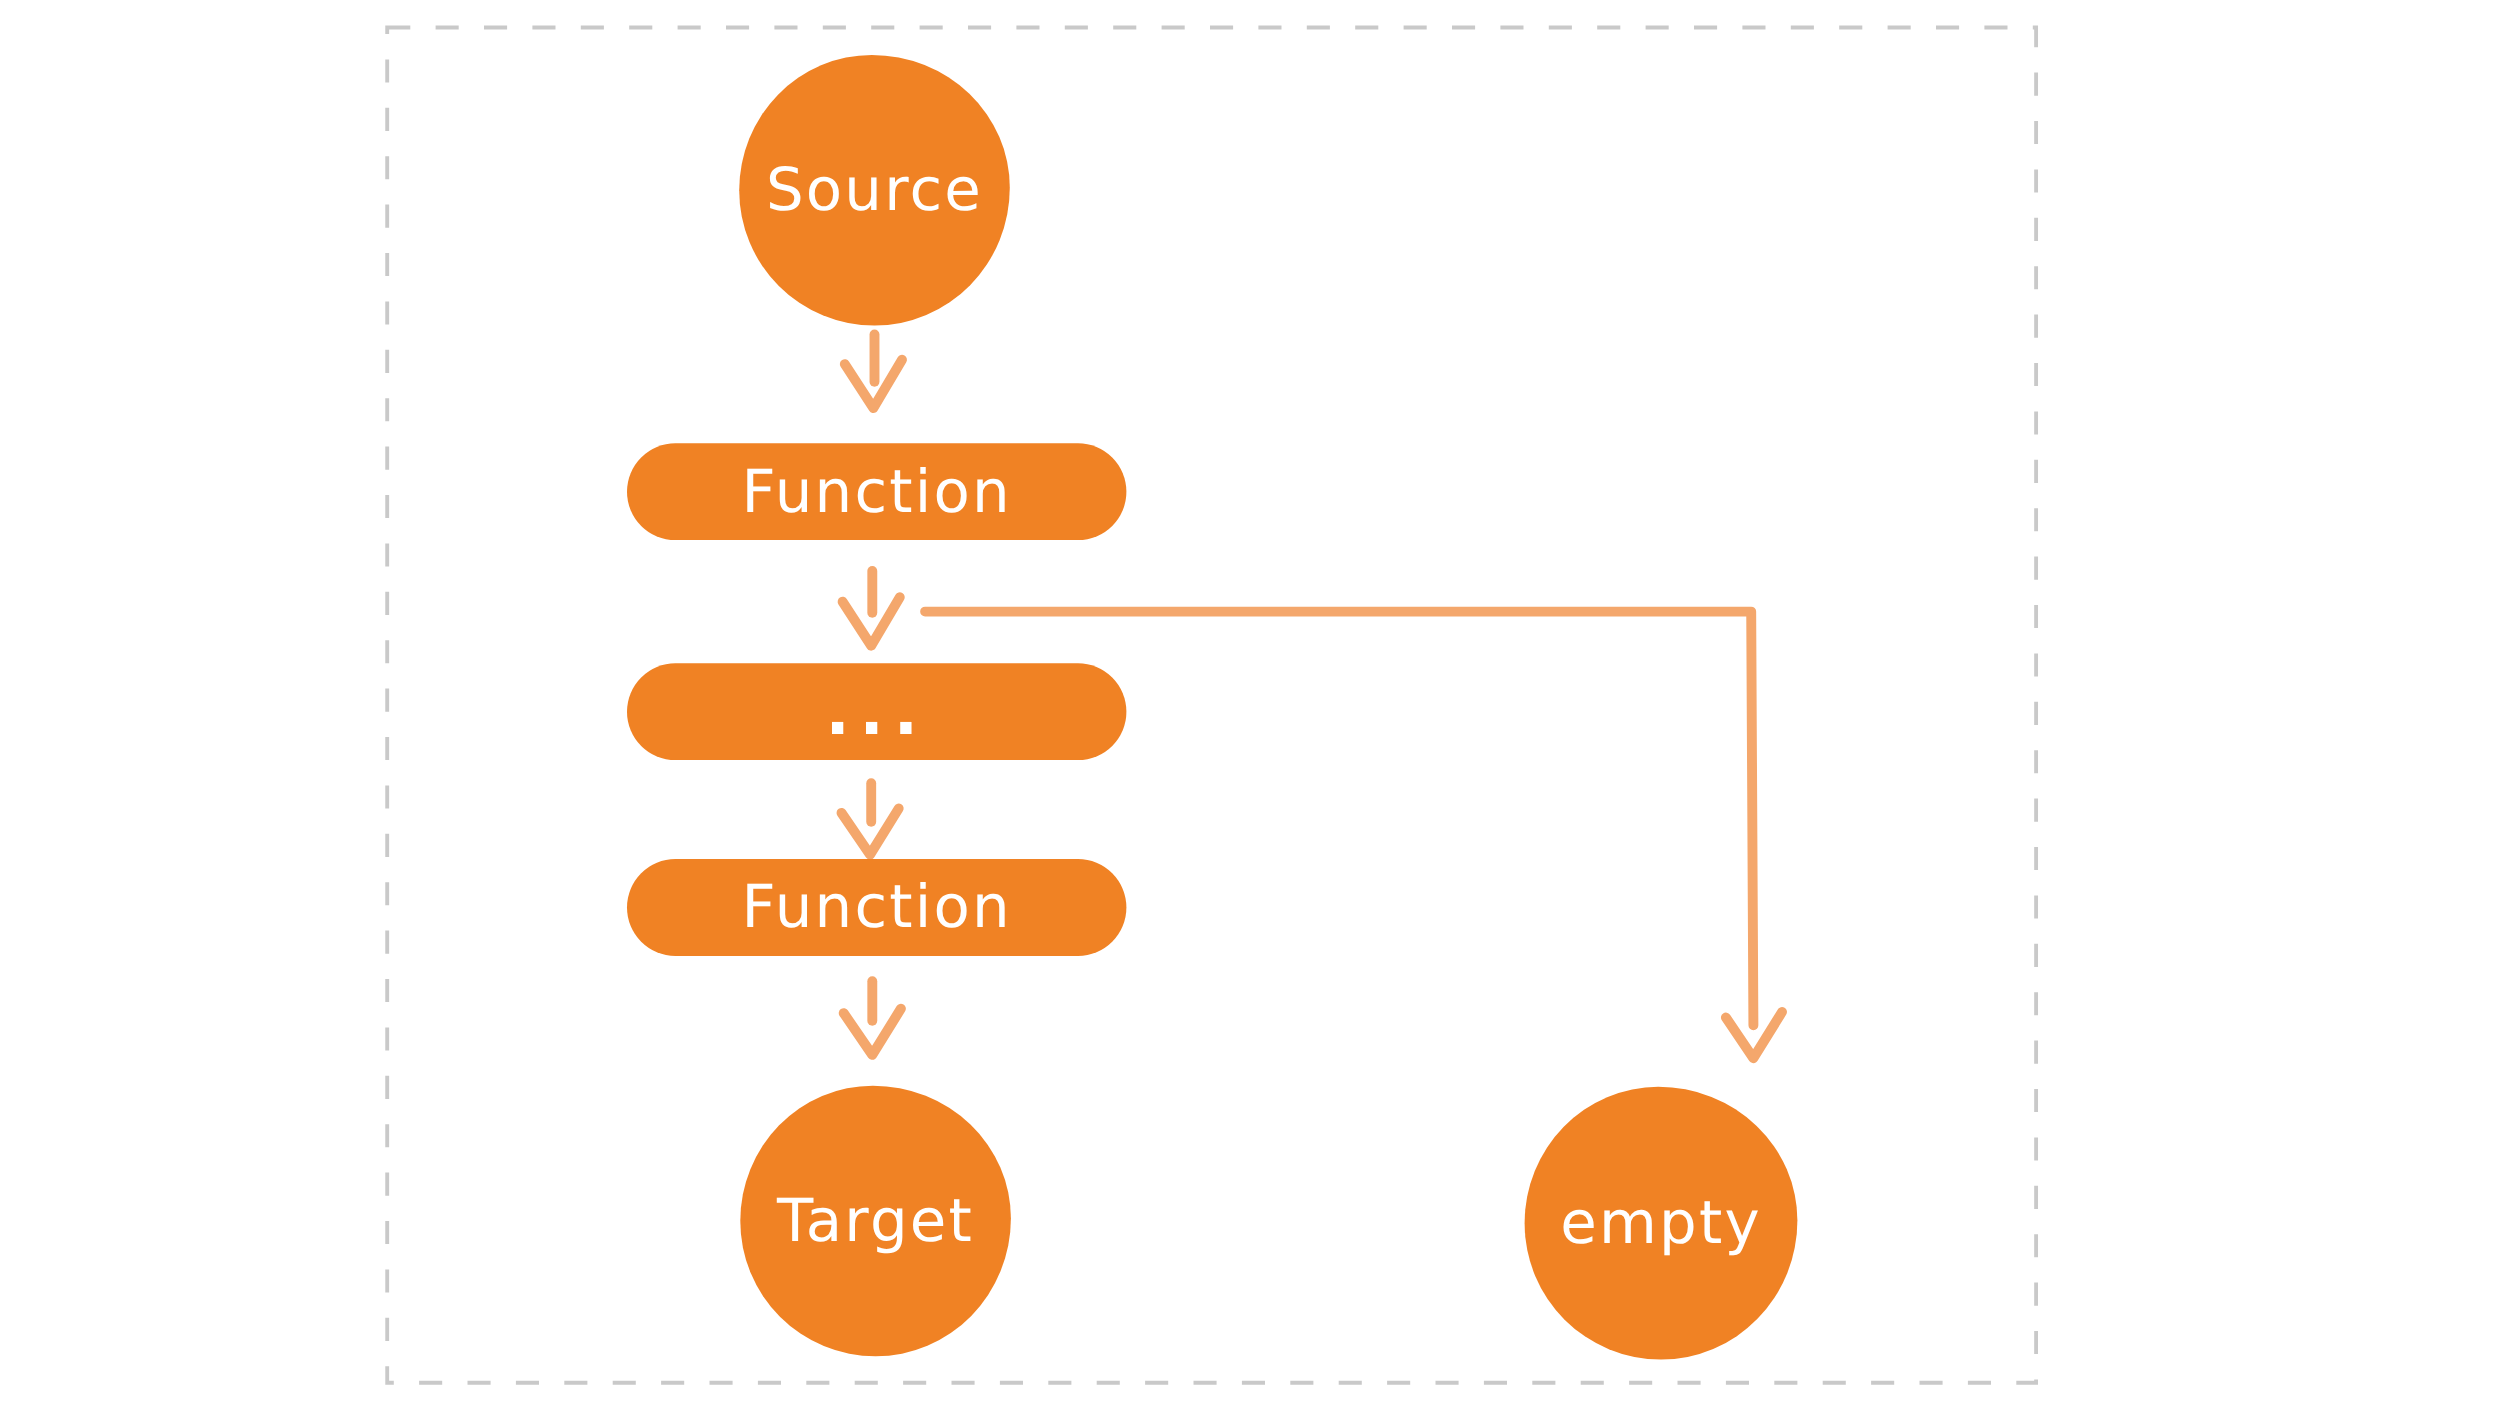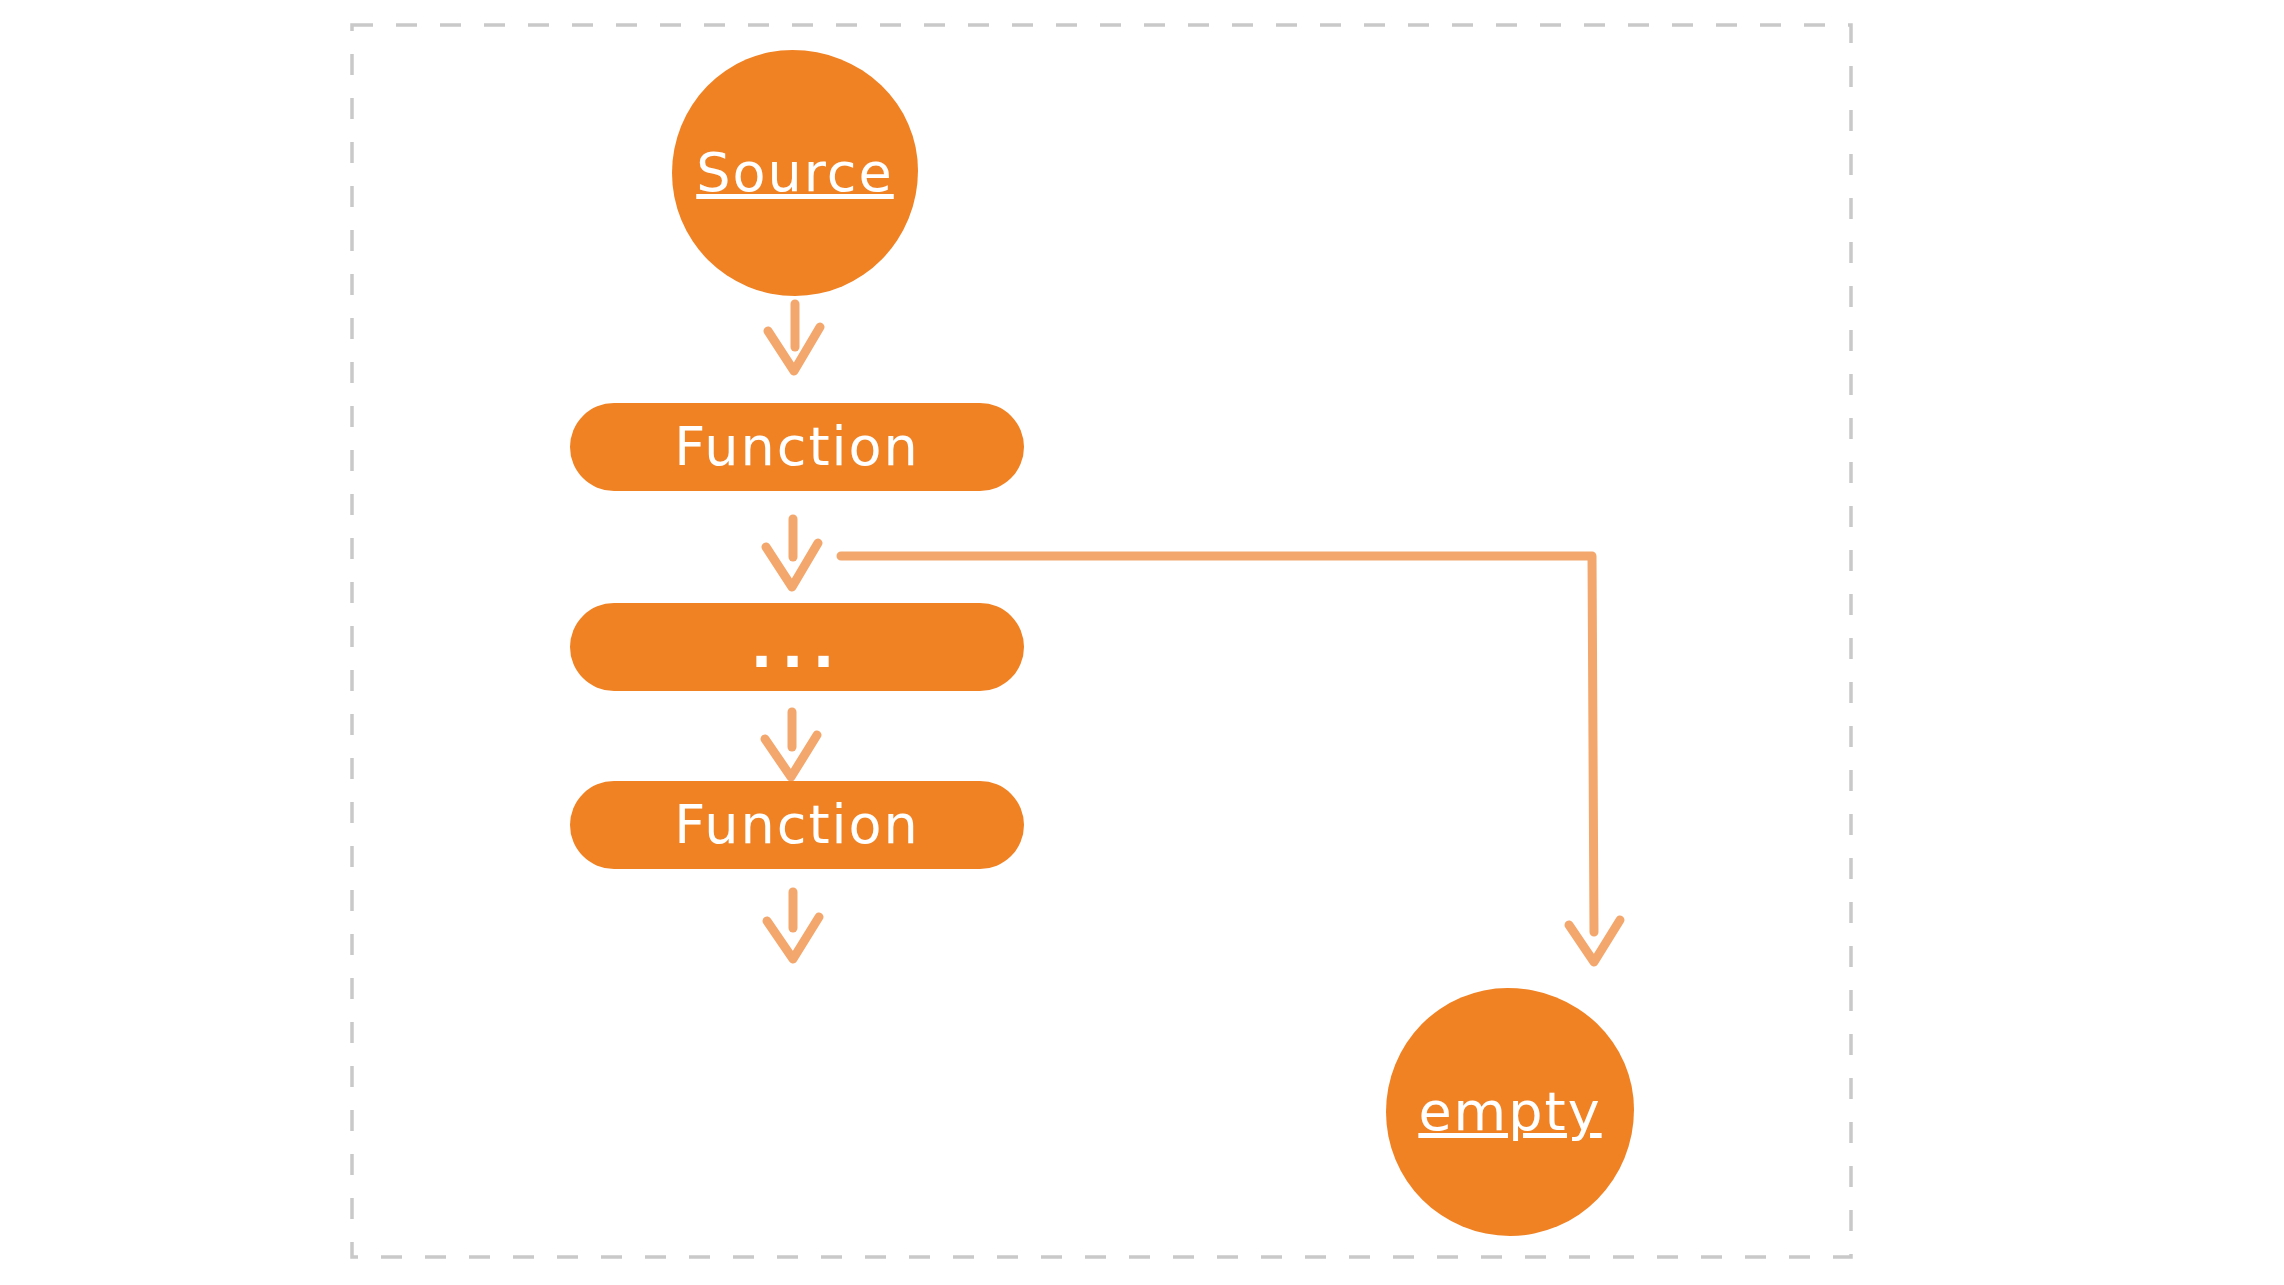--- a/index.html
+++ b/index.html
@@ -49,21 +49,20 @@
     color: var(--node-text);
     text-align: center;
     letter-spacing: 2px;
     font-size: 54px;
     line-height: 1;
   }
   .circle-node {
     width: 246px;
     height: 246px;
     border-radius: 49% 51% 50% 50% / 50% 49% 51% 50%;
-    text-decoration: underline;
   }
   .pill-node {
     width: 454px;
     height: 88px;
     border-radius: 52px;
   }
   .node-source   { left: 672px; top:  50px; }
   .node-fn-top   { left: 570px; top: 403px; }
   .node-ellipsis { left: 570px; top: 603px; font-weight: bold; letter-spacing: 9px; font-size: 58px; }
   .node-fn-bot   { left: 570px; top: 781px; }
@@ -114,18 +113,21 @@
   </div>
 
   <div class="node pill-node node-ellipsis">
     <span>...</span>
   </div>
 
   <div class="node pill-node node-fn-bot">
     <span>Function</span>
   </div>
 
+  <div class="node circle-node node-target">
+    <span>Target</span>
+  </div>
 
   <div class="node circle-node node-empty">
     <span>empty</span>
   </div>
 
 </div>
 
 </body></html>

